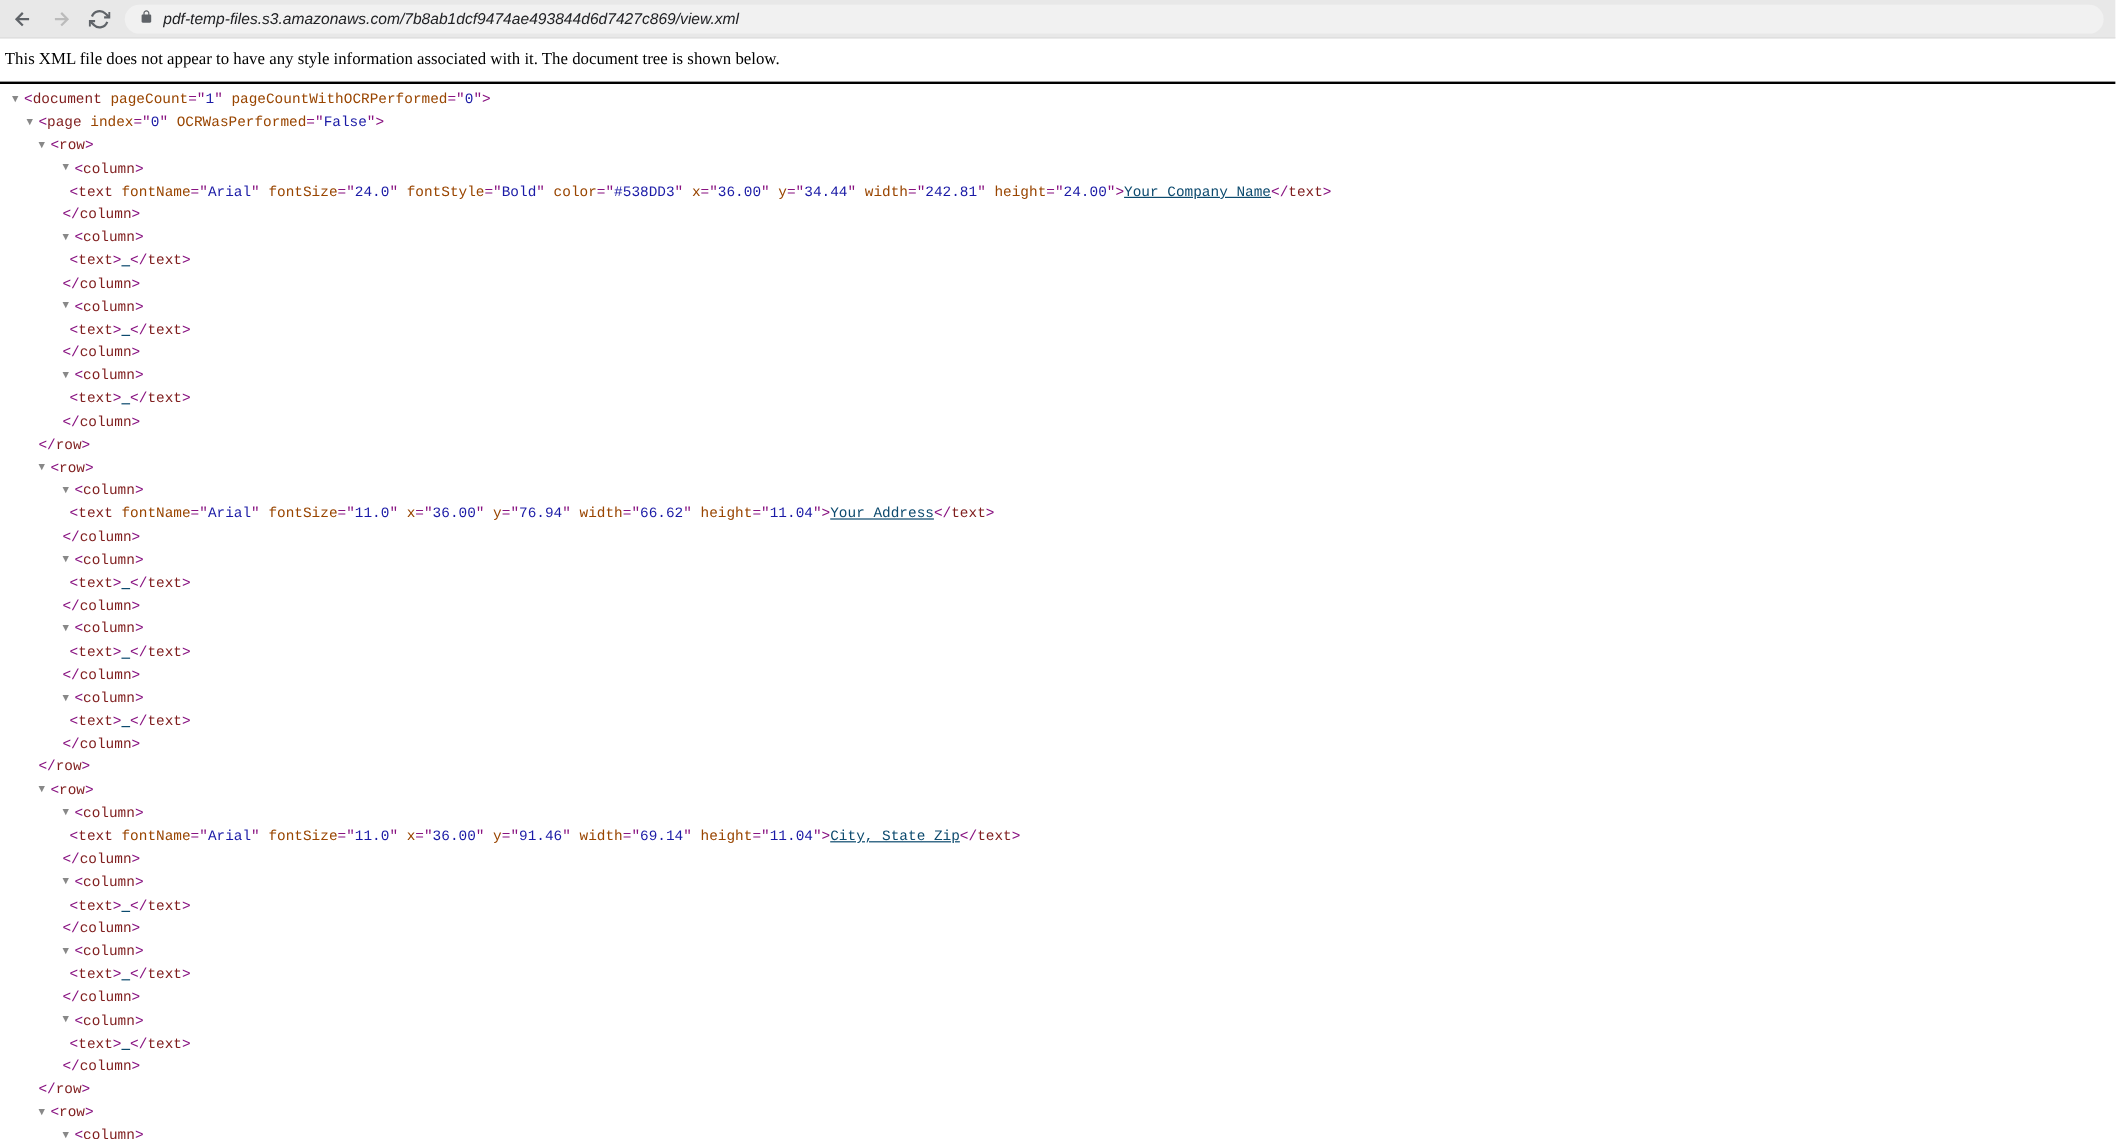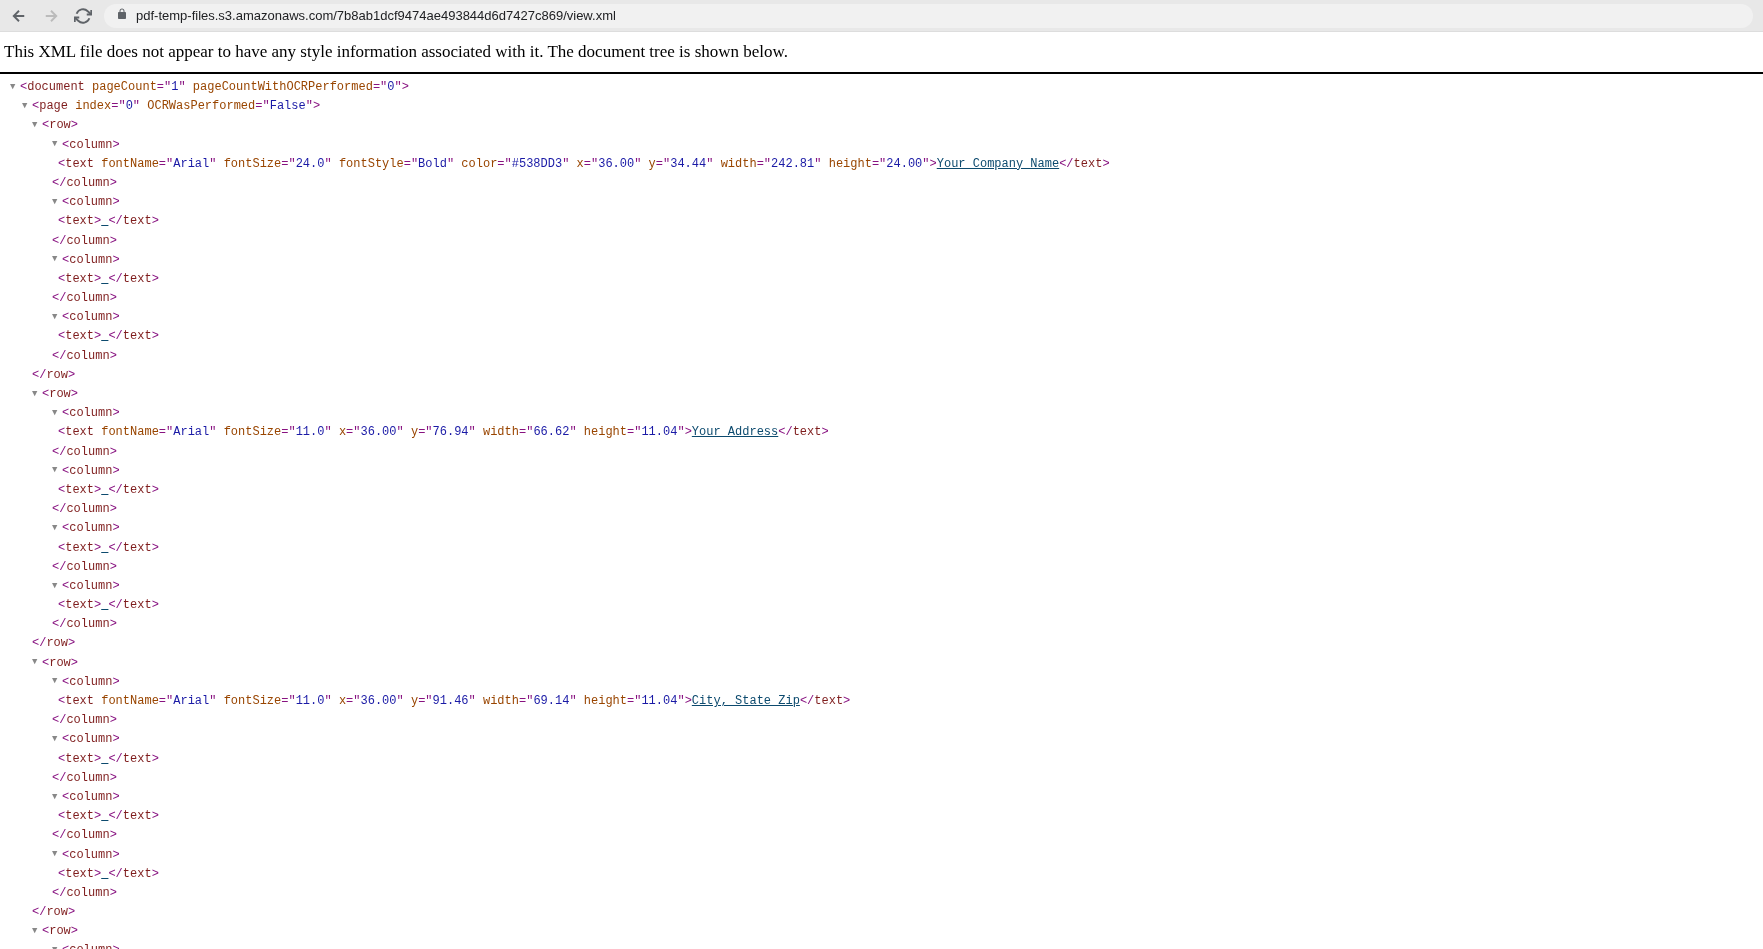--- a/index.html
+++ b/index.html
@@ -47,25 +47,26 @@
       gap: 8px;
       color: #5f6368;
       font-size: 13px;
     }
     .lock-icon {
       color: #5f6368;
     }
     .url-text {
       color: #202124;
       font-size: 13px;
+      font-style: italic;
     }
     .info-banner {
       padding: 10px 4px;
       font-family: Georgia, "Times New Roman", serif;
-      font-size: 17px;
+      font-size: 14px;
       color: #000;
       border-bottom: 2px solid #000;
     }
     .xml-tree {
       font-family: Consolas, Monaco, "Courier New", monospace;
       font-size: 12px;
       padding: 4px 0;
       line-height: 1.6;
       white-space: nowrap;
     }

